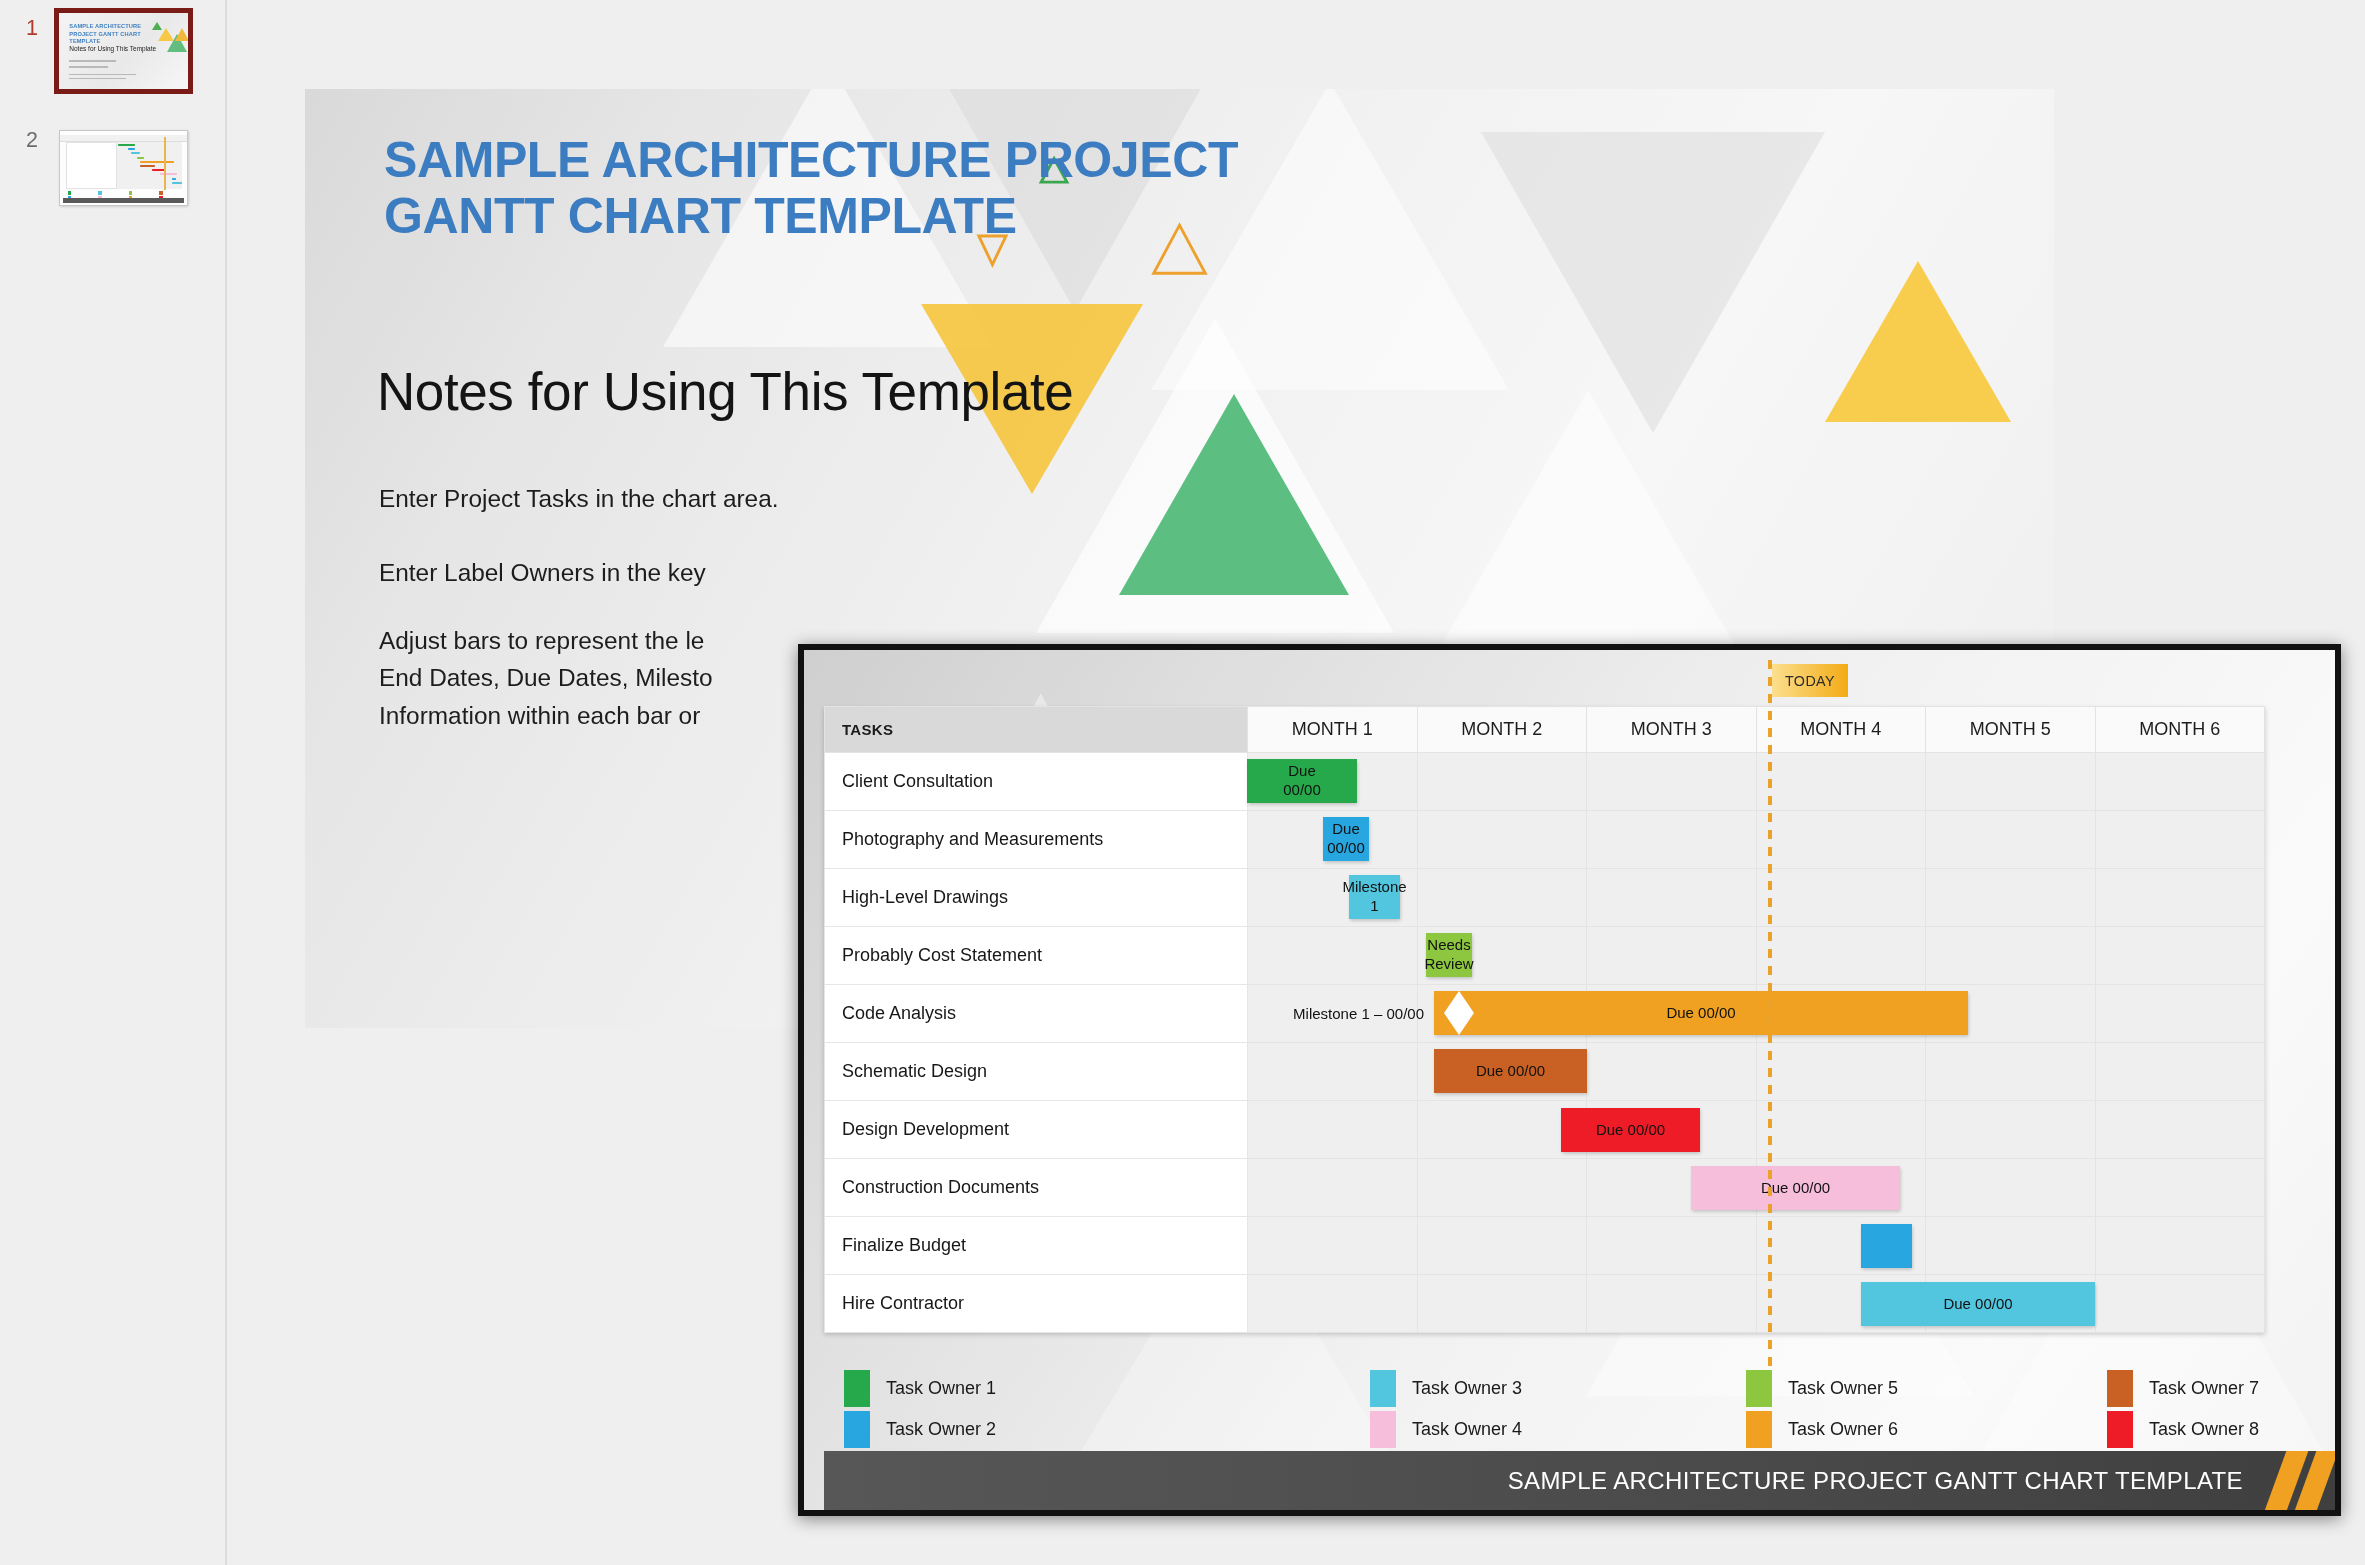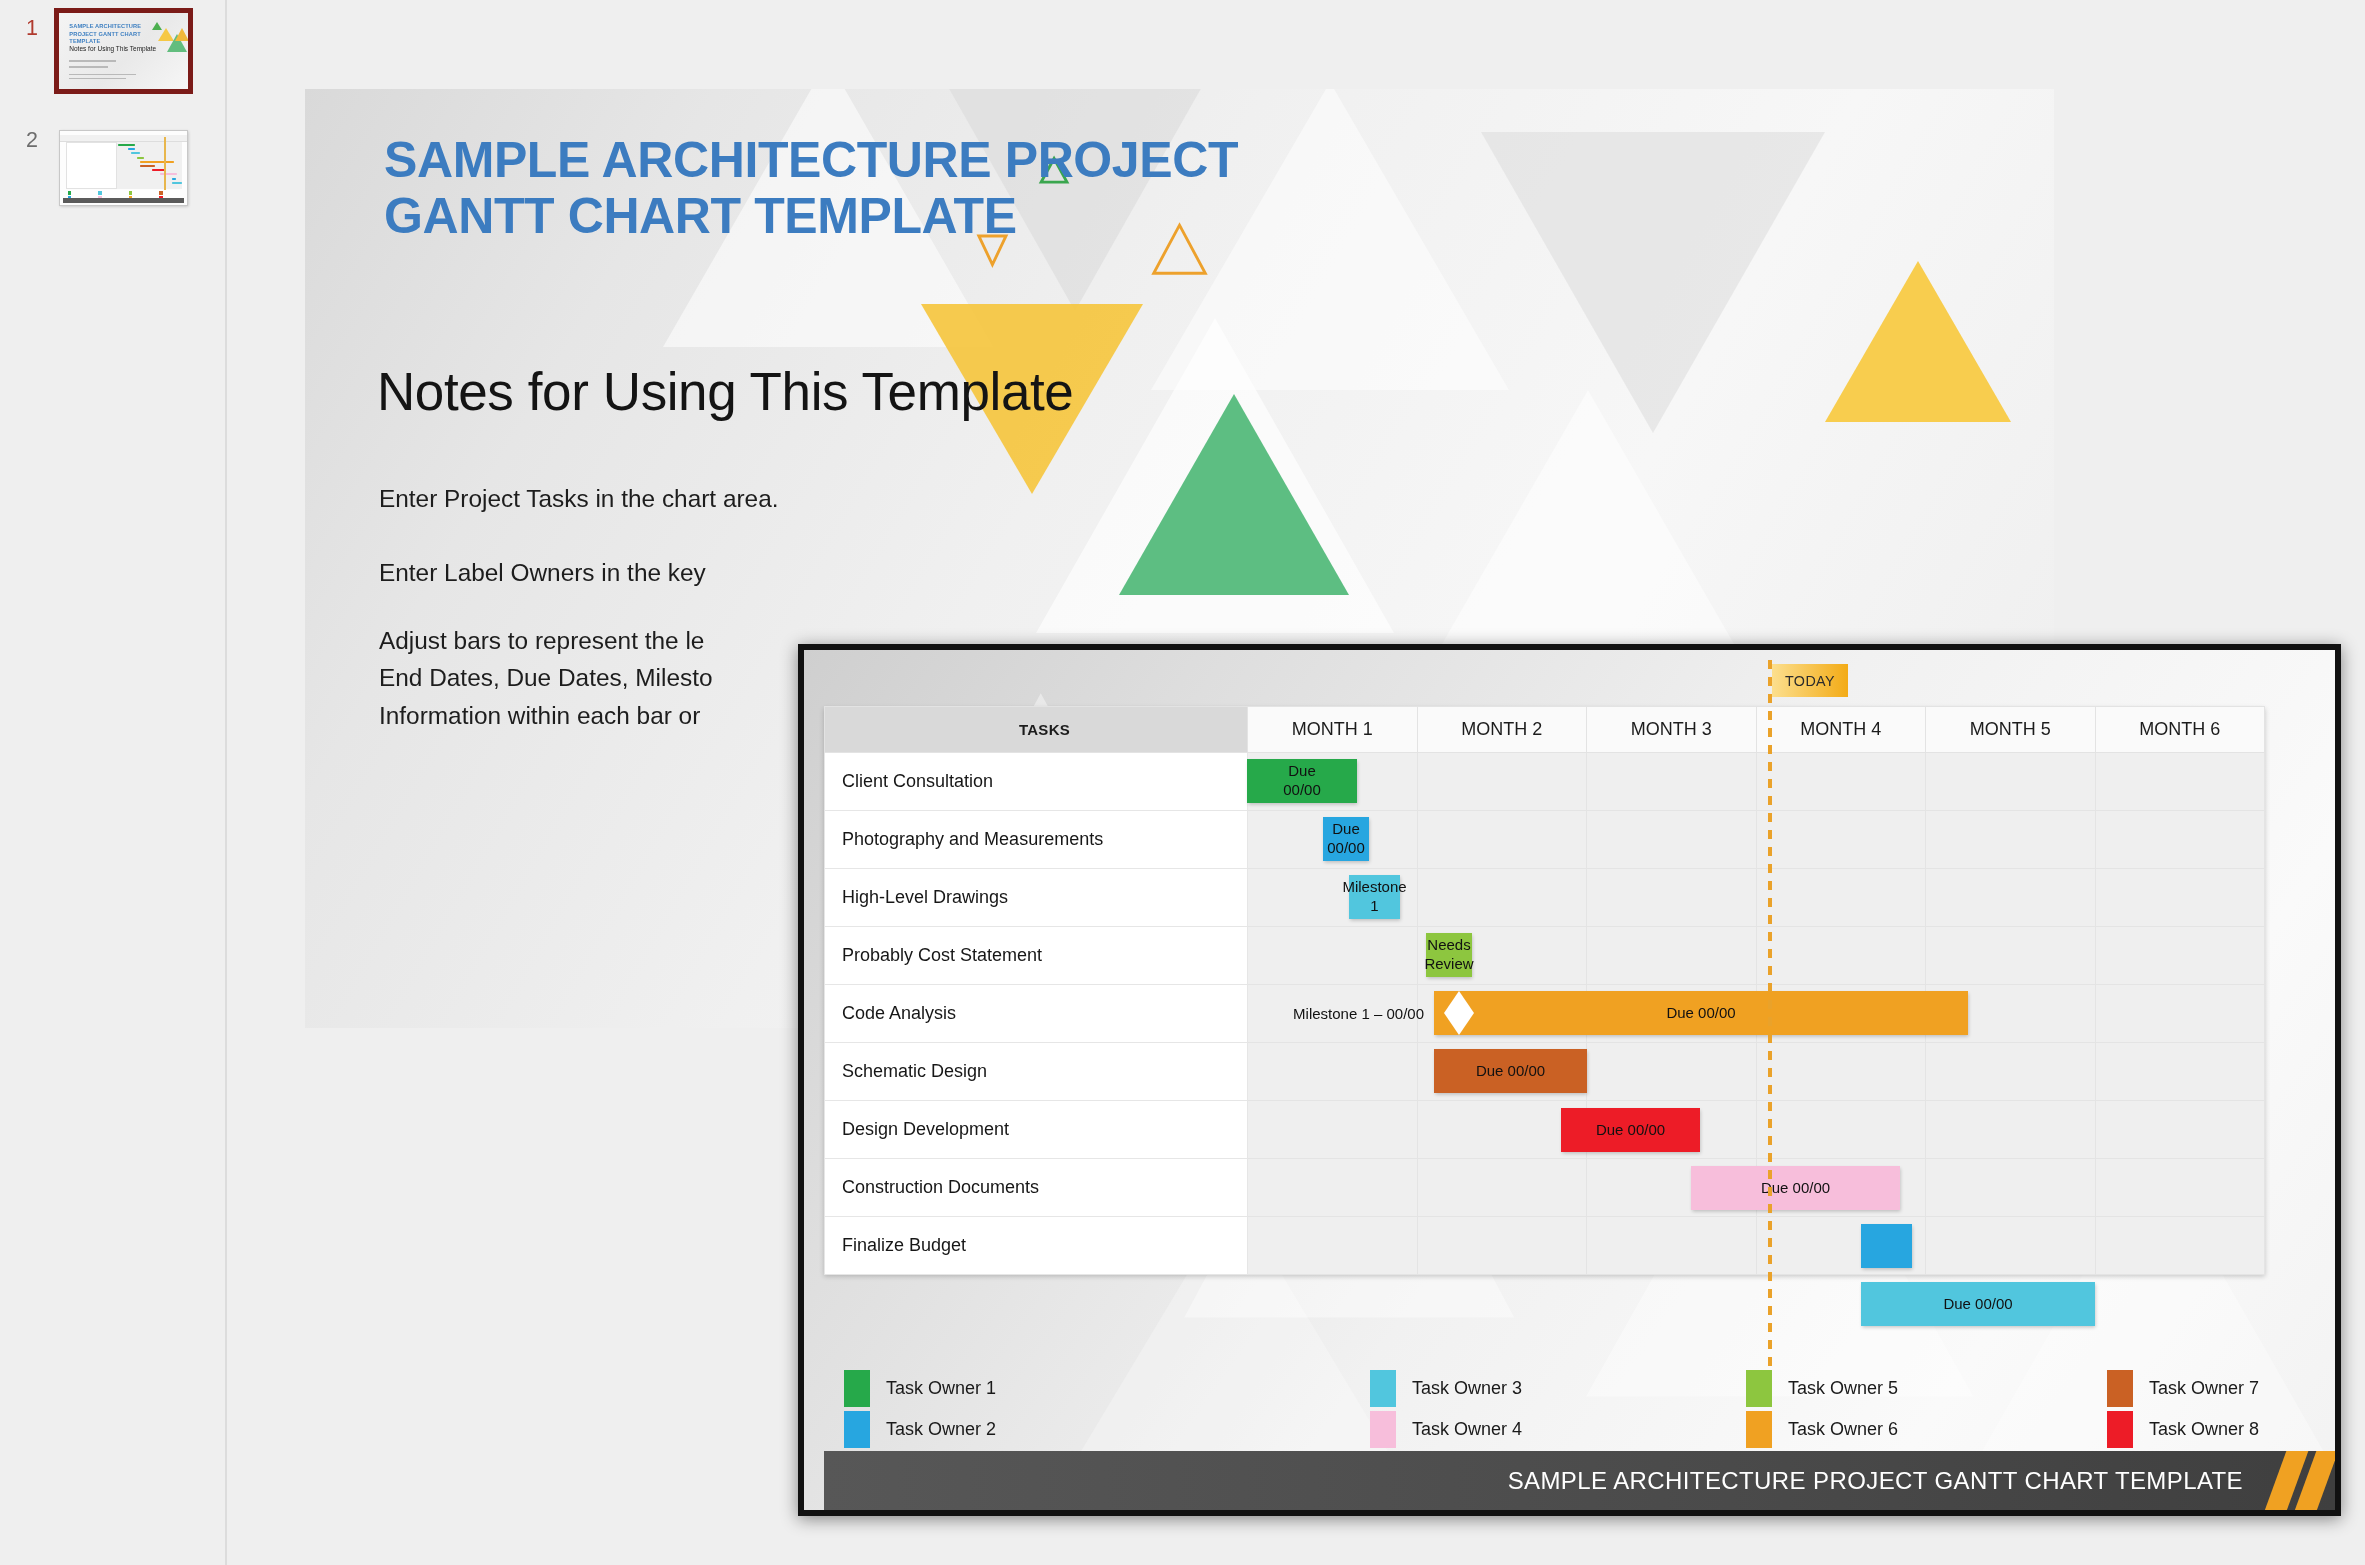--- a/index.html
+++ b/index.html
@@ -101,21 +101,21 @@
     border-collapse:collapse; table-layout:fixed; z-index:3;
     box-shadow: 0 2.2px 5px rgba(0,0,0,.20);
   }
   #gtable col.c-task { width:423px; }
   #gtable th {
     height:46px; font-size:18px; font-weight:400; color:#1c1c1c;
     border:0.7px solid #e3e3e3;
     background:#fafafa;
   }
   #gtable th.task-head {
-    background:#d9d9d9; text-align:center; padding-left:17px;
+    background:#d9d9d9; text-align:left; padding-left:17px;
     font-size:15px; font-weight:700; letter-spacing:0.3px;
   }
   #gtable td.task-cell {
     height:58px; background:#fff; border:0.7px solid #e6e6e6;
     padding-left:17px; font-size:18px; color:#171717;
     white-space:nowrap;
   }
   #gtable td.track {
     background:#efefef; border:0.7px solid #e4e4e4; position:relative; padding:0;
   }
@@ -370,20 +370,29 @@
         </tr>
         <tr>
           <td class="task-cell">Finalize Budget</td>
           <td class="track"></td>
             <td class="track"></td>
           <td class="track"></td>
             <td class="track"></td>
           <td class="track"></td>
             <td class="track"></td>
         </tr>
+        <tr>
+          <td class="task-cell">Hire Contractor</td>
+          <td class="track"></td>
+            <td class="track"></td>
+          <td class="track"></td>
+            <td class="track"></td>
+          <td class="track"></td>
+            <td class="track"></td>
+        </tr>
       </tbody>
     </table>
 
     <div id="track-layer">
         <div class="gbar" style="left: 0px; top: 7.2px; width: 110px; height: 44px; background: rgb(38, 169, 74);">
           <span>Due<br>00/00</span>
         </div>
         <div class="gbar" style="left: 76px; top: 65px; width: 46px; height: 44px; background: rgb(39, 166, 224);">
           <span>Due<br>00/00</span>
         </div>

